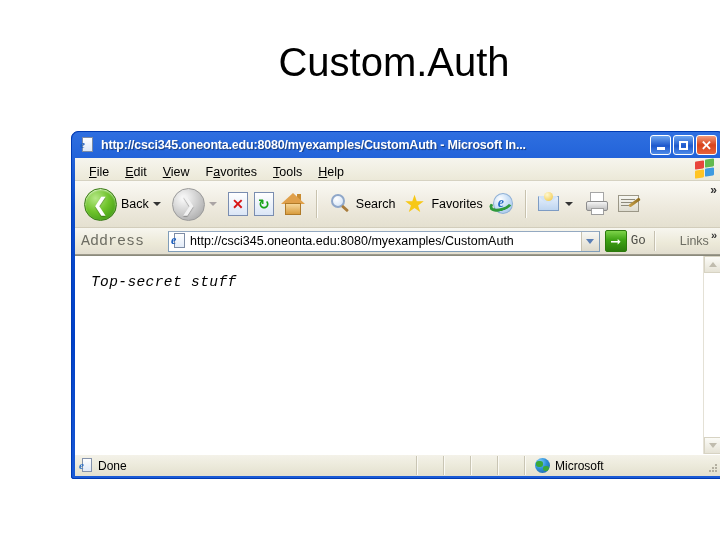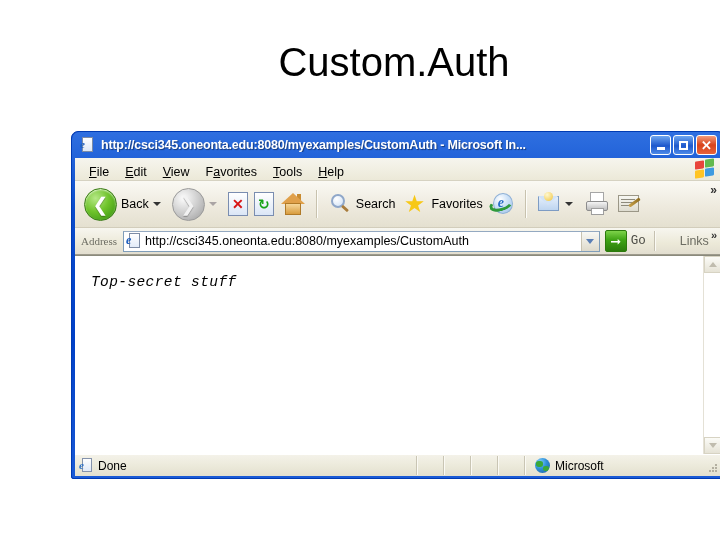--- a/index.html
+++ b/index.html
@@ -334,22 +334,22 @@
   
   .addrbar {
     height: 26px;
     background: linear-gradient(to bottom, #f7f6ef 0%, #ece9d8 60%, #e2ded0 100%);
     display:flex; align-items:center;
     padding-left: 6px;
     border-bottom: 1px solid #9d9a8c;
     position: relative;
   }
   .addr-label {
-    font-family:Liberation Serif, serif; font-size:11px; color:#6d6d63;
-    padding-right: 6px; white-space:nowrap;
+    font-family:Liberation Mono, monospace; font-size:15px; color:#6d6d63;
+    padding-right: 24px; white-space:nowrap;
   }
   .addr-field {
     flex: 1 1 auto;
     height: 21px;
     background: #ffffff;
     border: 1px solid #7f9db9;
     border-top-color:#94a9c1;
     display: flex; align-items: center;
     padding: 0 0 0 2px;
     box-sizing: border-box;

